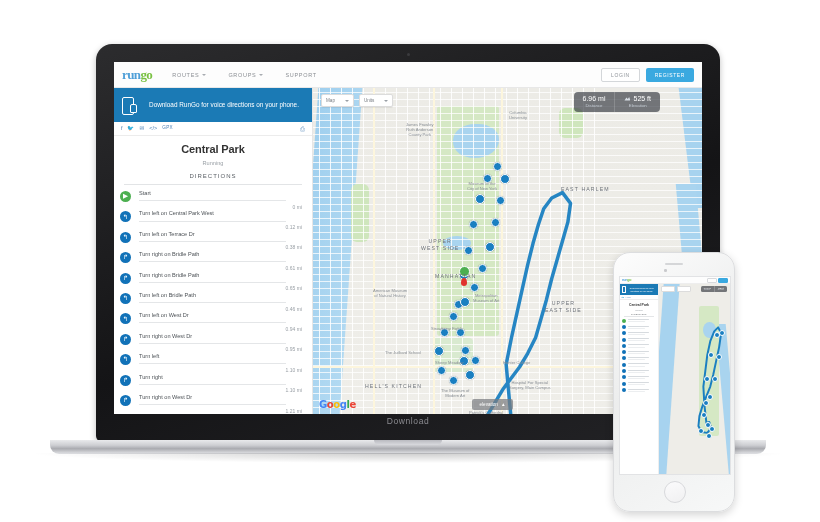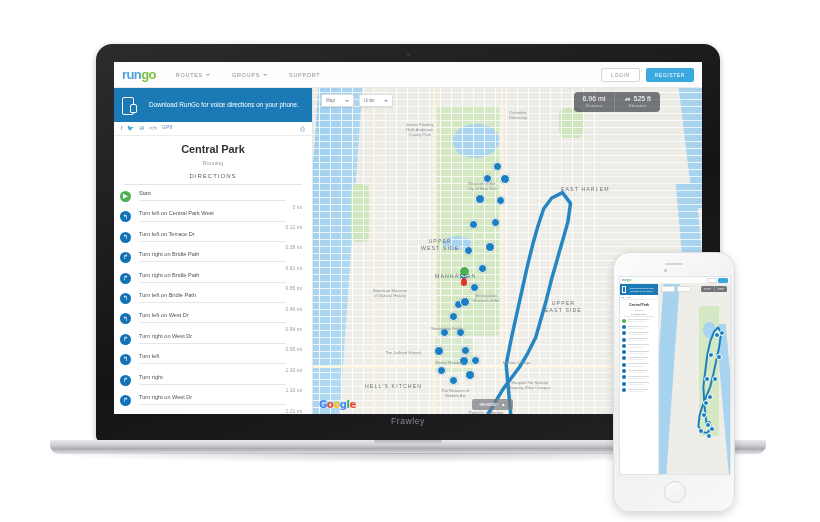--- a/index.html
+++ b/index.html
@@ -44,21 +44,21 @@
     background:radial-gradient(ellipse at 50% 0%,rgba(0,0,0,.20),rgba(0,0,0,0) 72%);
   }
 
   
   .site{position:absolute;inset:0;background:#fff;display:flex;flex-direction:column;}
   .navbar{
     height:25px;flex:0 0 25px;background:#fdfdfd;border-bottom:1px solid #e8e8e8;
     display:flex;align-items:center;padding:0 8px;position:relative;z-index:5;
   }
   .logo{font-size:13px;font-weight:bold;letter-spacing:-.6px;line-height:1;
-        font-family:Liberation Sans, sans-serif;text-align:center;}
+        font-family:Liberation Serif, serif;text-align:center;}
   .logo .l-run{color:#4f9fd8;}
   .logo .l-go{color:#7ac143;}
   .navlinks{display:flex;align-items:center;margin-left:20px;gap:22px;}
   .navlink{font-size:5.5px;color:#8b8f94;letter-spacing:.7px;display:flex;align-items:center;gap:3px;}
   .caret{width:0;height:0;border-left:2.2px solid transparent;border-right:2.2px solid transparent;
          border-top:2.6px solid #a8acb1;}
   .navright{margin-left:auto;display:flex;align-items:center;gap:6px;}
   .btn-login{font-size:5px;letter-spacing:.6px;color:#8e9399;border:1px solid #d4d7da;
     border-radius:2px;padding:3px 9px;background:#fff;}
   .btn-register{font-size:5px;letter-spacing:.6px;color:#fff;background:#3aa9e0;
@@ -568,21 +568,21 @@
               <span>elevation</span>
               <span>▲</span>
             </div>
             <div class="attr">Map data ©2017 Google</div>
           </div>
 
         </div>
       </div>
     </div>
 
-    <div class="mb-chinlabel">Frawley</div>
+    <div class="mb-chinlabel">Download</div>
     <div class="mb-base"></div>
     <div class="mb-notch"></div>
     <div class="mb-shadow"></div>
   </div>
 
   <div class="iphone">
     <div class="ip-body"></div>
     <div class="ip-speaker"></div>
     <div class="ip-cam"></div>
     <div class="ip-screen">

